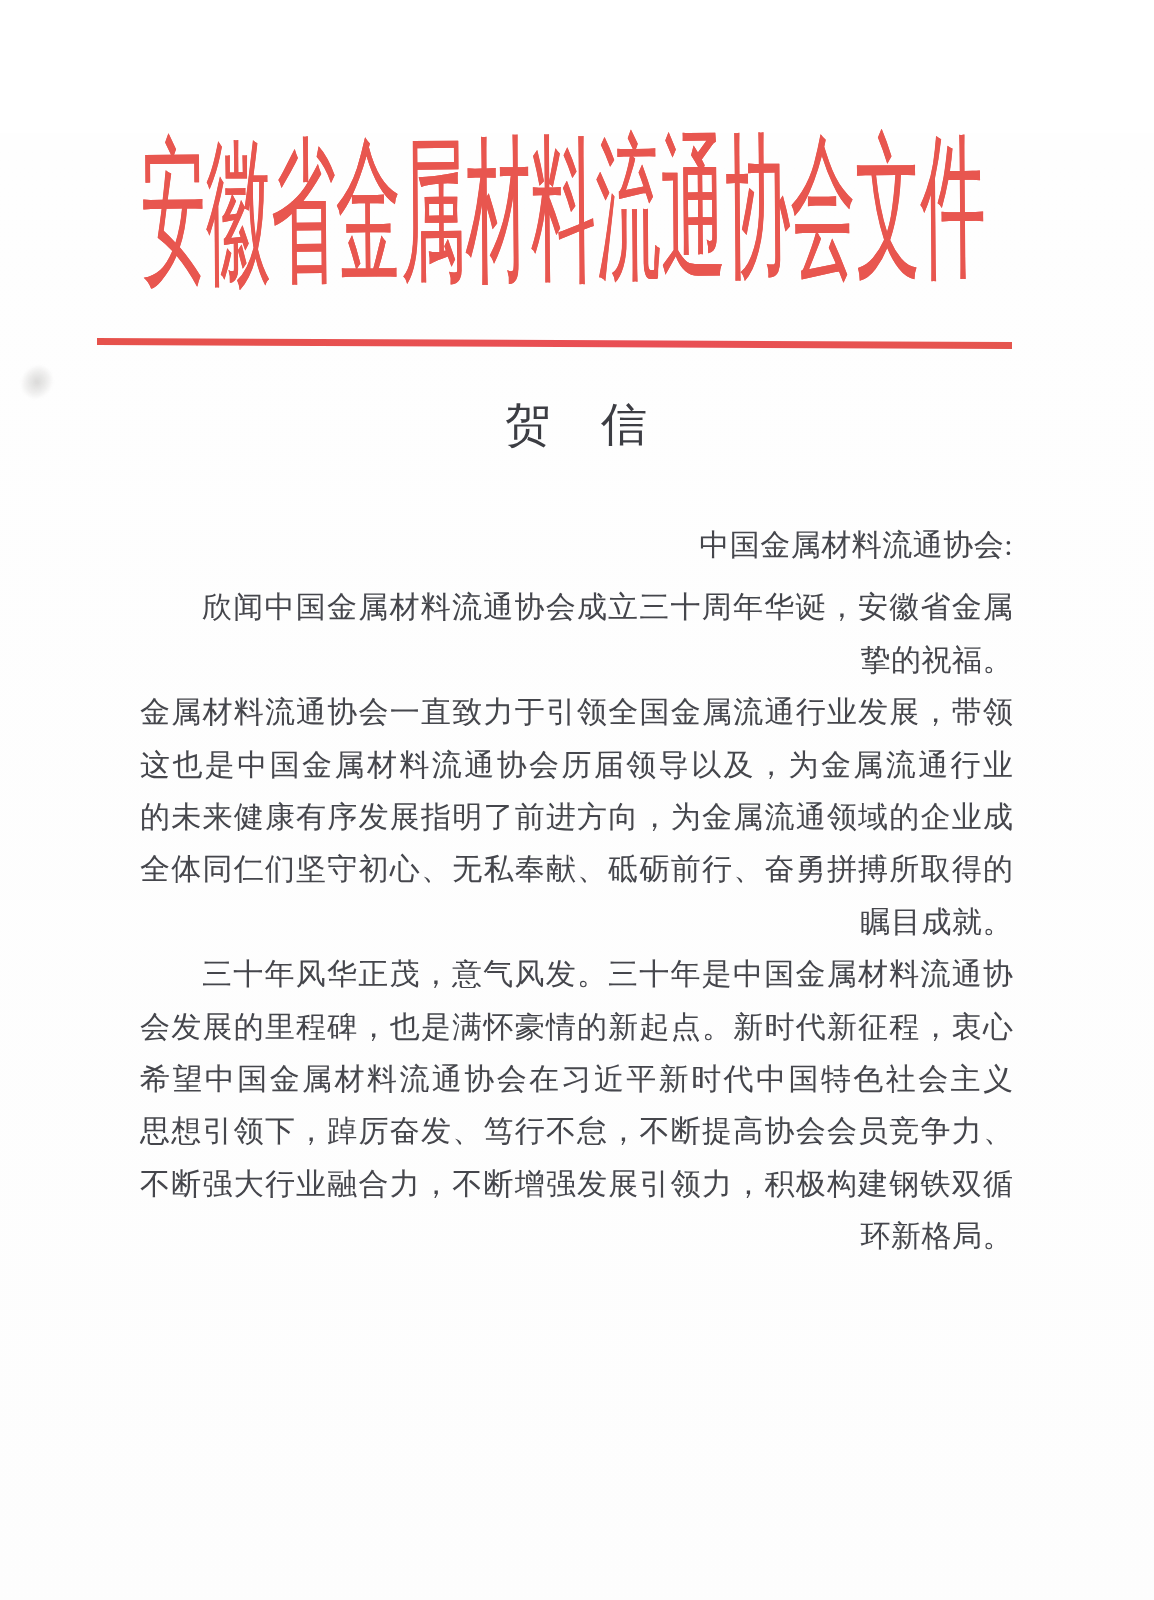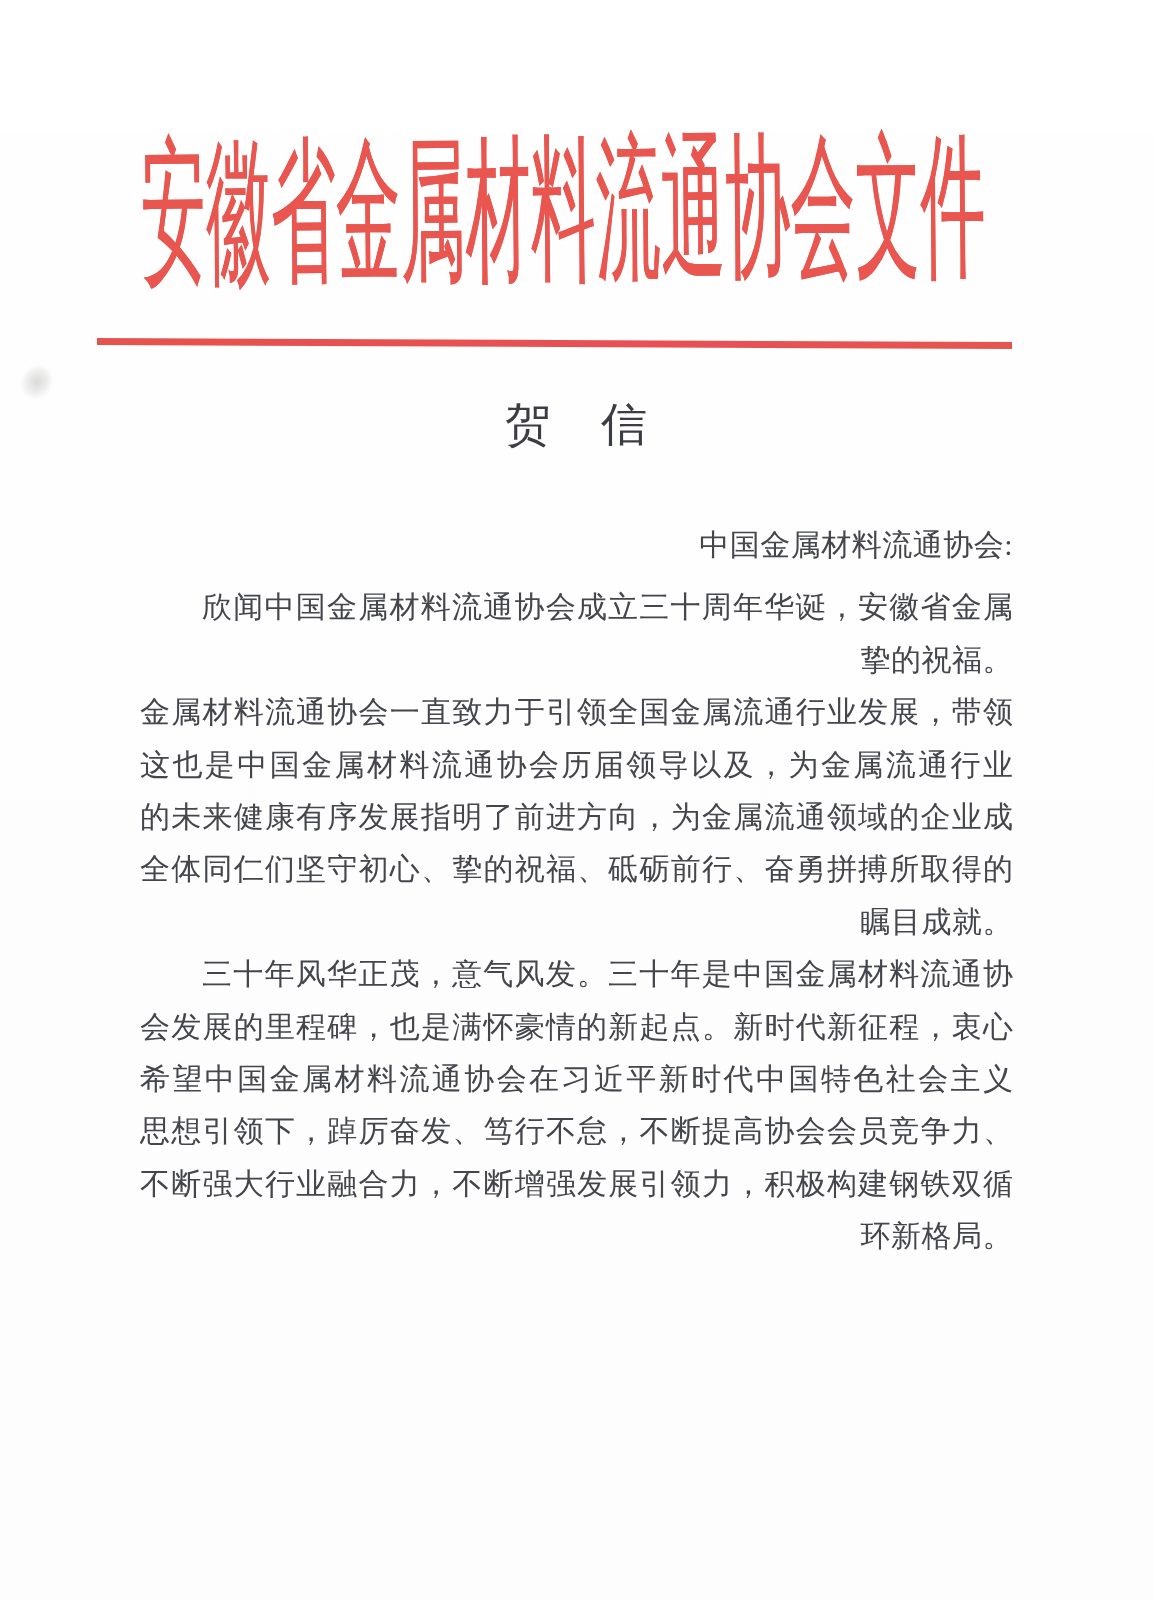--- a/index.html
+++ b/index.html
@@ -110,21 +110,21 @@
   <h1 class="doc-title">贺　信</h1>
 
   <div class="body-block">
     <div class="line salutation">中国金属材料流通协会:</div>
 
     <div class="line full indent">欣闻中国金属材料流通协会成立三十周年华诞，安徽省金属</div>
     <div class="line">挚的祝福。</div>
     <div class="line full">金属材料流通协会一直致力于引领全国金属流通行业发展，带领</div>
     <div class="line full">这也是中国金属材料流通协会历届领导以及，为金属流通行业</div>
     <div class="line full">的未来健康有序发展指明了前进方向，为金属流通领域的企业成</div>
-    <div class="line full">全体同仁们坚守初心、挚的祝福、砥砺前行、奋勇拼搏所取得的</div>
+    <div class="line full">全体同仁们坚守初心、无私奉献、砥砺前行、奋勇拼搏所取得的</div>
     <div class="line">瞩目成就。</div>
     <div class="line full indent">三十年风华正茂，意气风发。三十年是中国金属材料流通协</div>
     <div class="line full">会发展的里程碑，也是满怀豪情的新起点。新时代新征程，衷心</div>
     <div class="line full">希望中国金属材料流通协会在习近平新时代中国特色社会主义</div>
     <div class="line full">思想引领下，踔厉奋发、笃行不怠，不断提高协会会员竞争力、</div>
     <div class="line full">不断强大行业融合力，不断增强发展引领力，积极构建钢铁双循</div>
     <div class="line">环新格局。</div>
   </div>
 
   <div class="smudge"></div>

